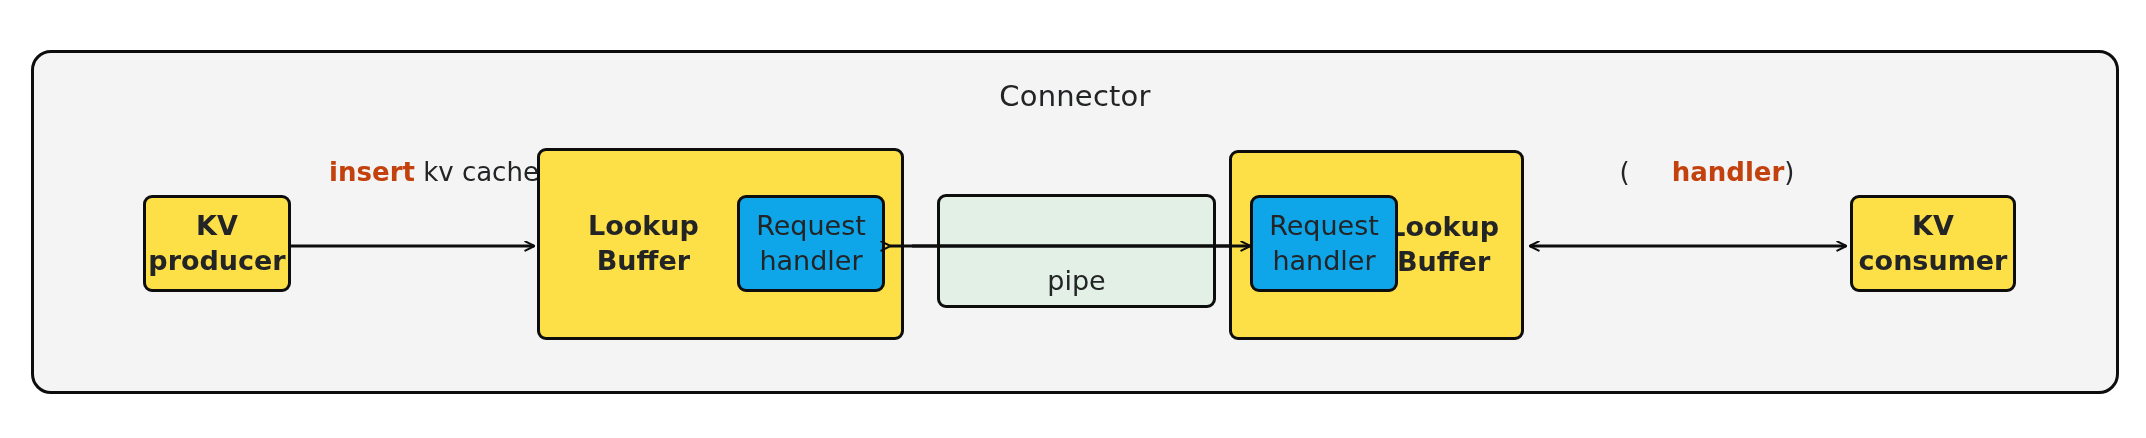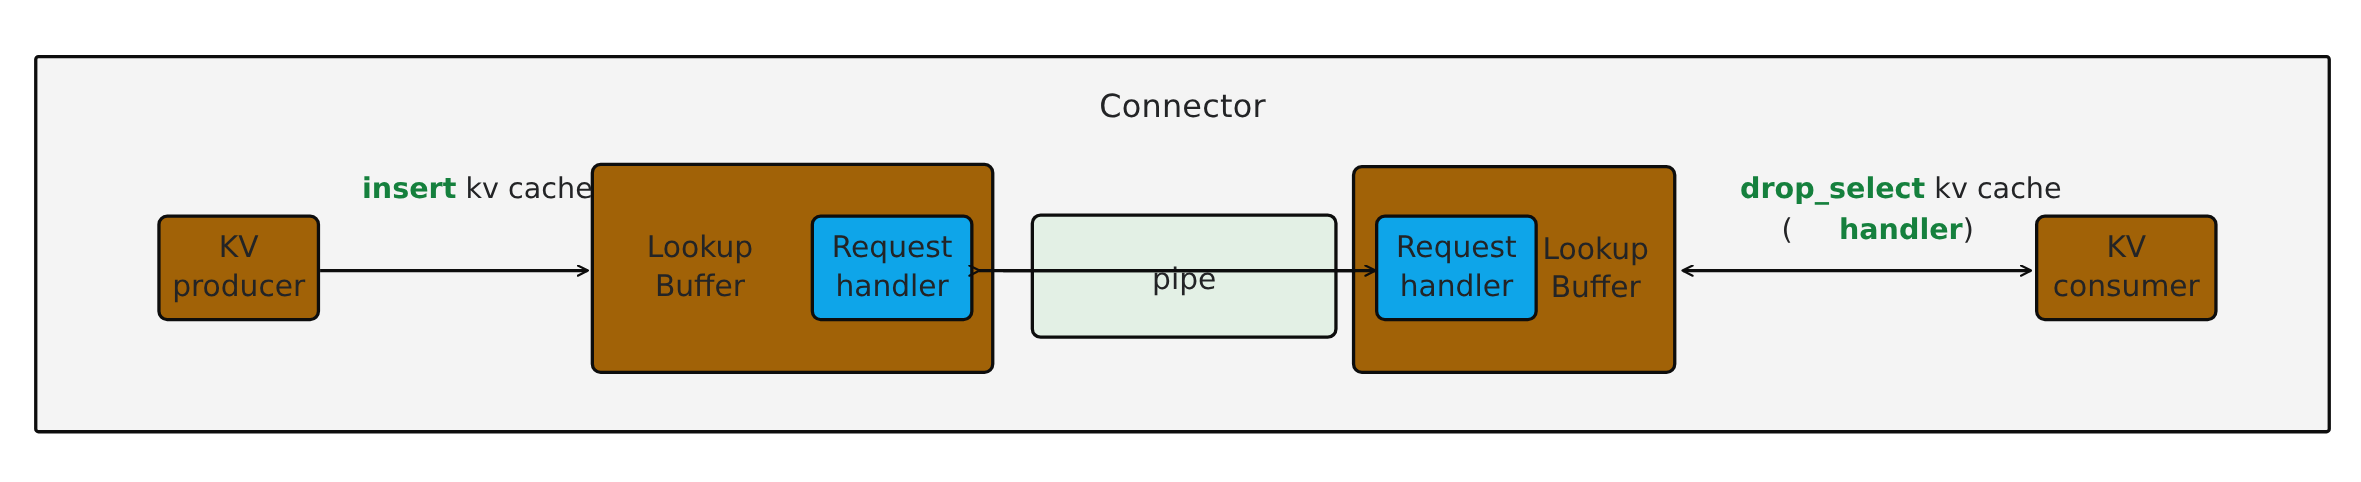--- a/index.html
+++ b/index.html
@@ -18,21 +18,21 @@
     overflow: hidden;
   }
   .connector-panel {
     position: absolute;
     left: 31px;
     top: 50px;
     width: 2088px;
     height: 344px;
     background: #f4f4f4;
     border: 3px solid #0d0d0d;
-    border-radius: 4px;
+    border-radius: 20px;
     box-sizing: border-box;
   }
   .panel-title {
     position: absolute;
     left: 0;
     top: 26px;
     width: 100%;
     text-align: center;
     font-size: 29px;
     color: #232426;
@@ -45,21 +45,21 @@
     border-radius: 9px;
     display: flex;
     align-items: center;
     justify-content: center;
     text-align: center;
     color: #232426;
     font-size: 27px;
     line-height: 1.28;
     z-index: 3;
   }
-  .node.blue { background: #a16207; }
+  .node.blue { background: #fde047; font-weight: bold; }
   .node.green { background: #e3f0e5; }
 
   .kv-producer {
     left: 143px;
     top: 195px;
     width: 148px;
     height: 97px;
   }
   .kv-consumer {
     left: 1850px;
@@ -107,21 +107,21 @@
   }
   .handler-left  { left: 737px;  top: 195px; width: 148px; height: 97px; }
   .handler-right { left: 1250px; top: 195px; width: 148px; height: 97px; }
 
   .pipe {
     left: 937px;
     top: 194px;
     width: 279px;
     height: 114px;
     align-items: flex-end;
-    padding-bottom: 32px;
+    padding-bottom: 6px;
     z-index: 2;
   }
 
   .edge-svg {
     position: absolute;
     left: 0;
     top: 0;
     width: 2146px;
     height: 438px;
     z-index: 5;
@@ -135,21 +135,21 @@
   }
   .edge-label {
     position: absolute;
     text-align: center;
     font-size: 26px;
     line-height: 1.42;
     color: #232426;
     z-index: 6;
     white-space: nowrap;
   }
-  .edge-label b { font-weight: 700; color: #15803d; margin-left: 42px; }
+  .edge-label b { font-weight: 700; color: #c2410c; margin-left: 42px; }
   .label-insert {
     left: 213px;
     top: 154px;
     width: 400px;
   }
   .label-drop {
     left: 1522px;
     top: 154px;
     width: 370px;
   }
@@ -208,17 +208,16 @@
     <line class="edge-line" x1="912" y1="246" x2="1250" y2="246" marker-end="url(#arrowR)"></line>
 
     <line class="edge-line" x1="1530" y1="246" x2="1846" y2="246" marker-start="url(#arrowL)" marker-end="url(#arrowR)"></line>
   </svg>
 
   <div class="edge-label label-insert">
     <div><b>insert</b><span> kv cache</span></div>
   </div>
 
   <div class="edge-label label-drop">
-    <div><b>drop_select</b><span> kv cache</span></div>
     <div><span>(</span><b>handler</b><span>)</span></div>
   </div>
 
 </div>
 
 </body></html>

